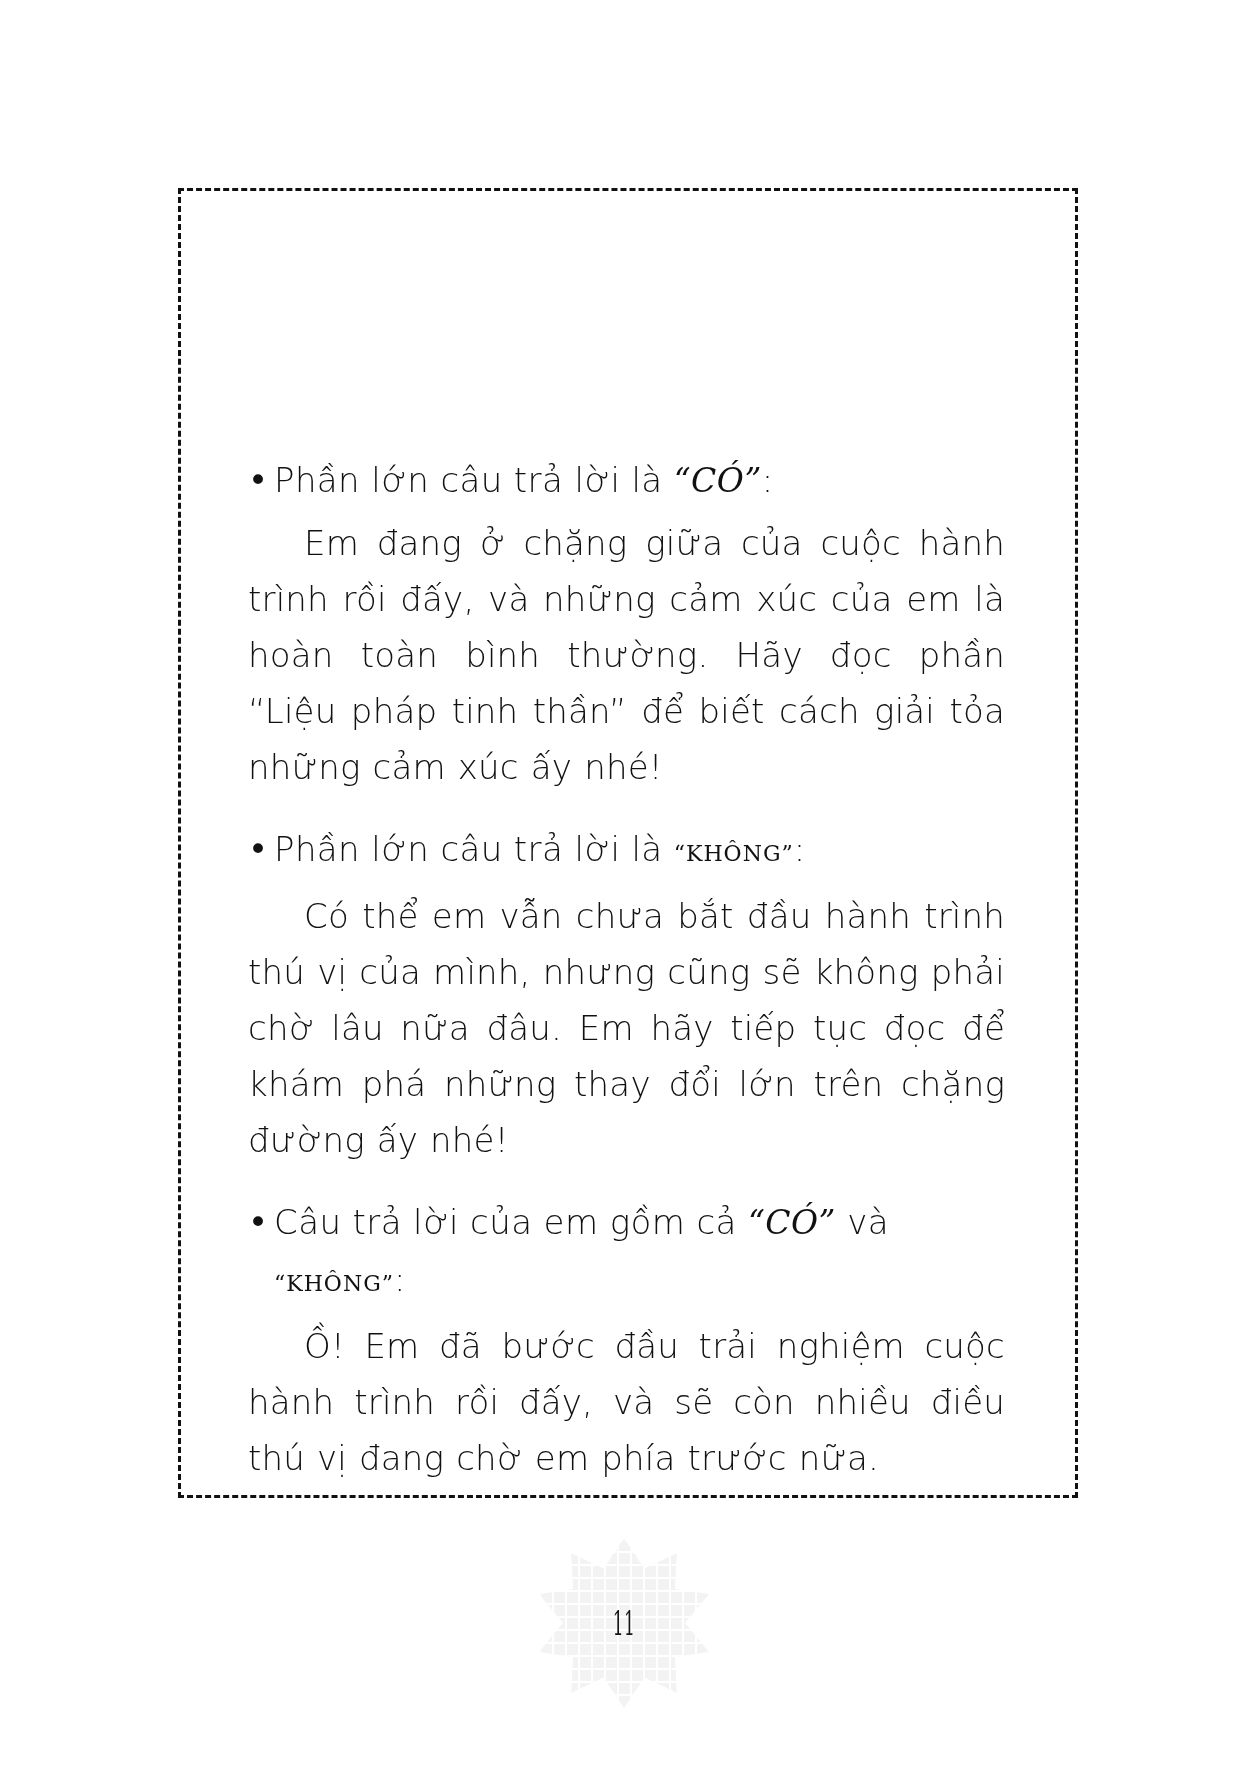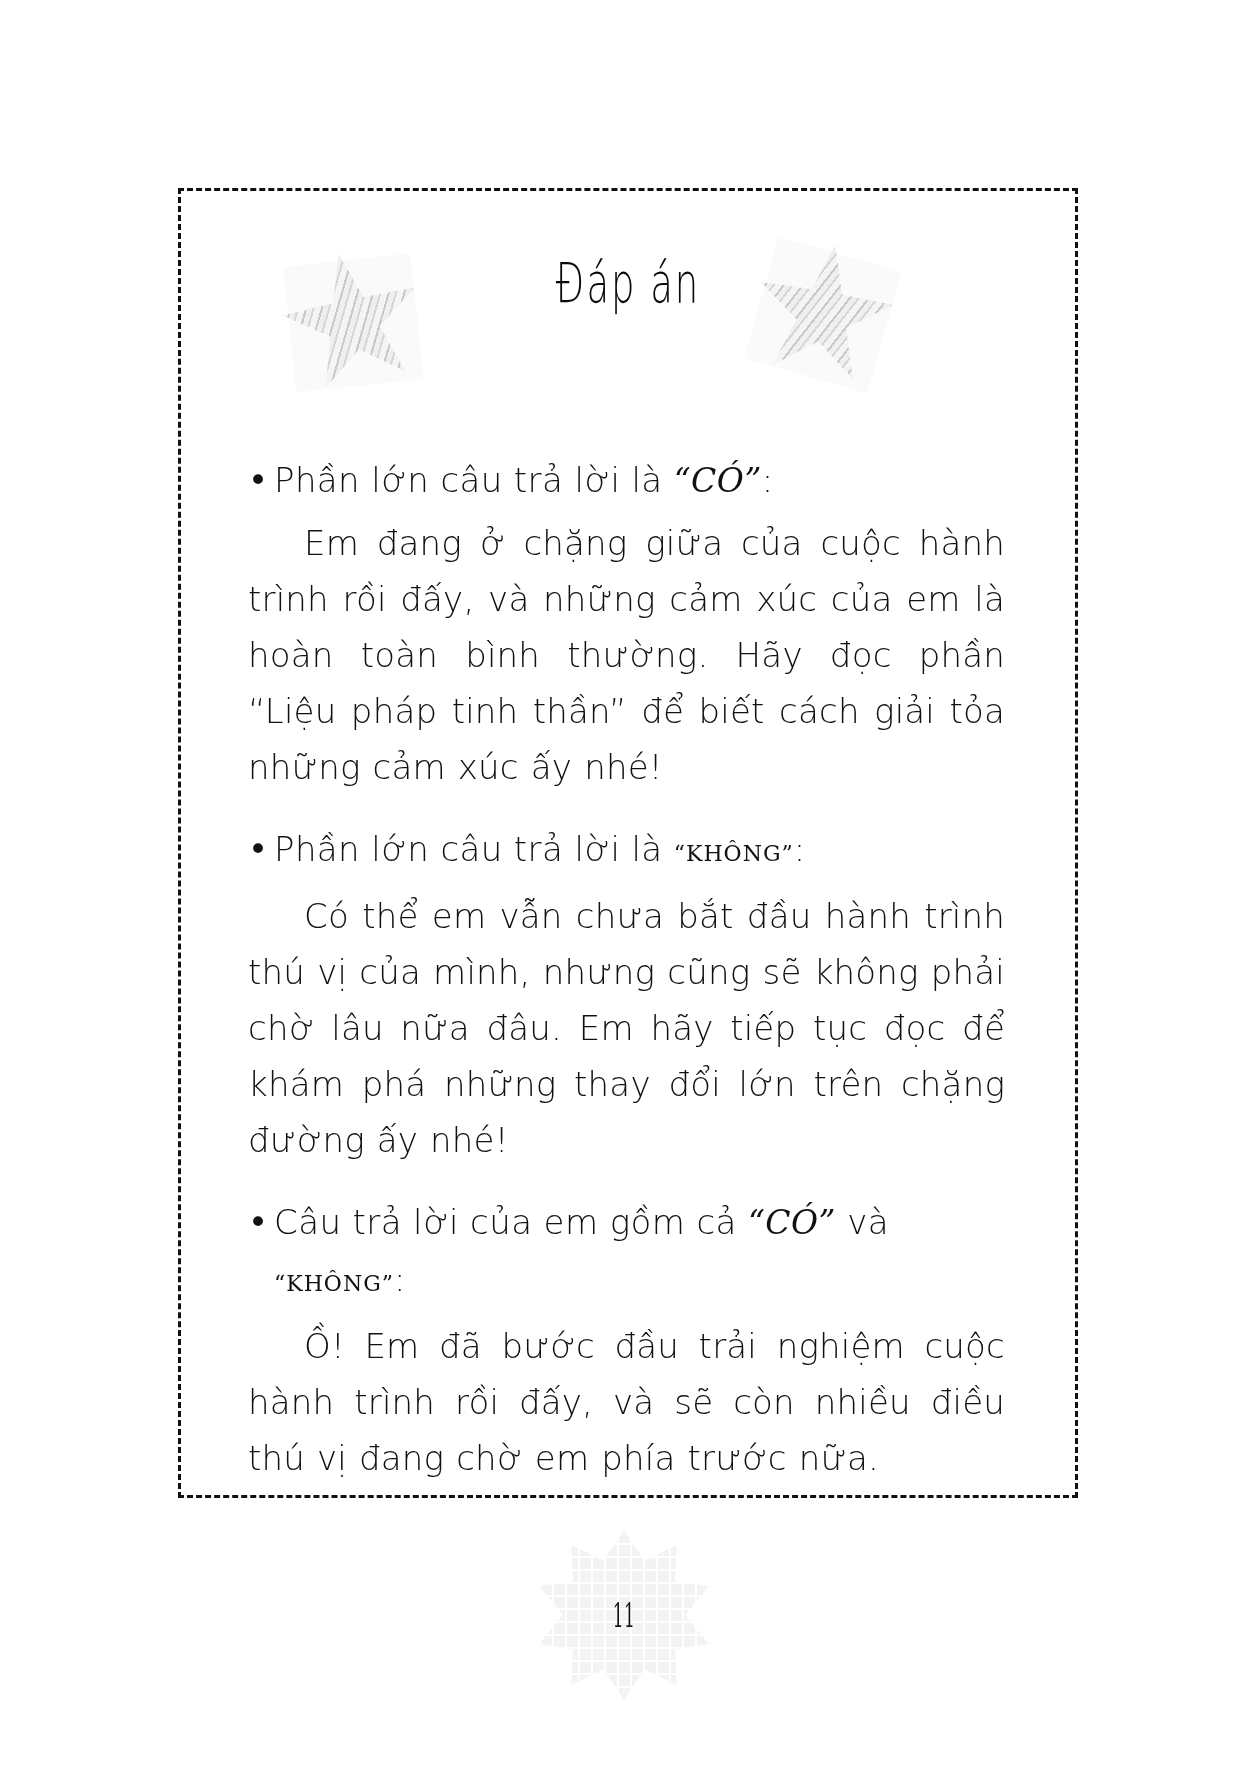--- a/index.html
+++ b/index.html
@@ -153,21 +153,21 @@
   .footer {
     position: absolute;
     left: 0;
     top: 1530px;
     width: 1248px;
     height: 200px;
   }
   .burst-wrap {
     position: absolute;
     left: 50%;
-    top: 0;
+    top: 8px;
     width: 170px;
     height: 170px;
     margin-left: -85px;
   }
   .burst {
     position: absolute;
     inset: 0;
     background-color: #f3f3f3;
     background-image:
       linear-gradient(#ffffff 2px, transparent 2px),
@@ -194,35 +194,20 @@
     transform-origin: 50% 50%;
   }
 </style>
 </head>
 <body>
 
 <div class="page">
 
   <div class="dashed-frame"></div>
 
-  <div class="header">
-
-    <div class="star-deco star-left">
-      <div class="star-bg"></div>
-      <div class="star-shape"></div>
-    </div>
-
-    <div class="title hand">Đáp án</div>
-
-    <div class="star-deco star-right">
-      <div class="star-bg"></div>
-      <div class="star-shape"></div>
-    </div>
-
-  </div>
 
   <div class="content">
 
     <div class="section">
       <div class="bullet-item">
         <div class="bullet-dot">•</div>
         <div class="bullet-text hand"><span>Phần lớn câu trả lời là </span><span class="emph-yes">“CÓ”</span><span>:</span></div>
       </div>
       <p class="para hand">Em đang ở chặng giữa của cuộc hành trình rồi đấy, và những cảm xúc của em là hoàn toàn bình thường. Hãy đọc phần “Liệu pháp tinh thần” để biết cách giải tỏa những cảm xúc ấy nhé!</p>
     </div>

